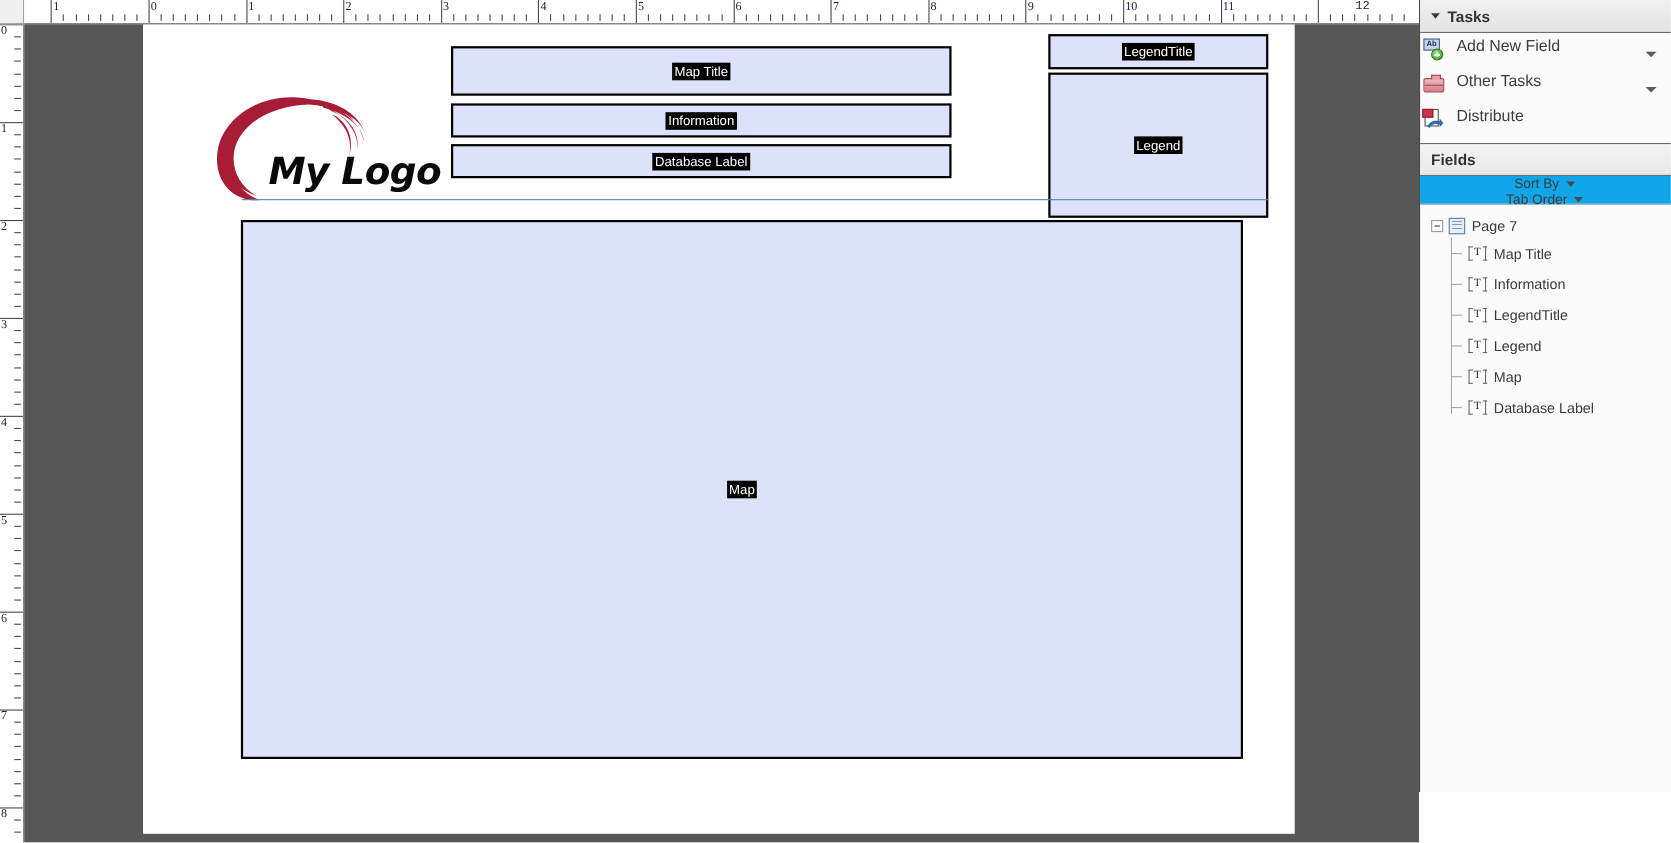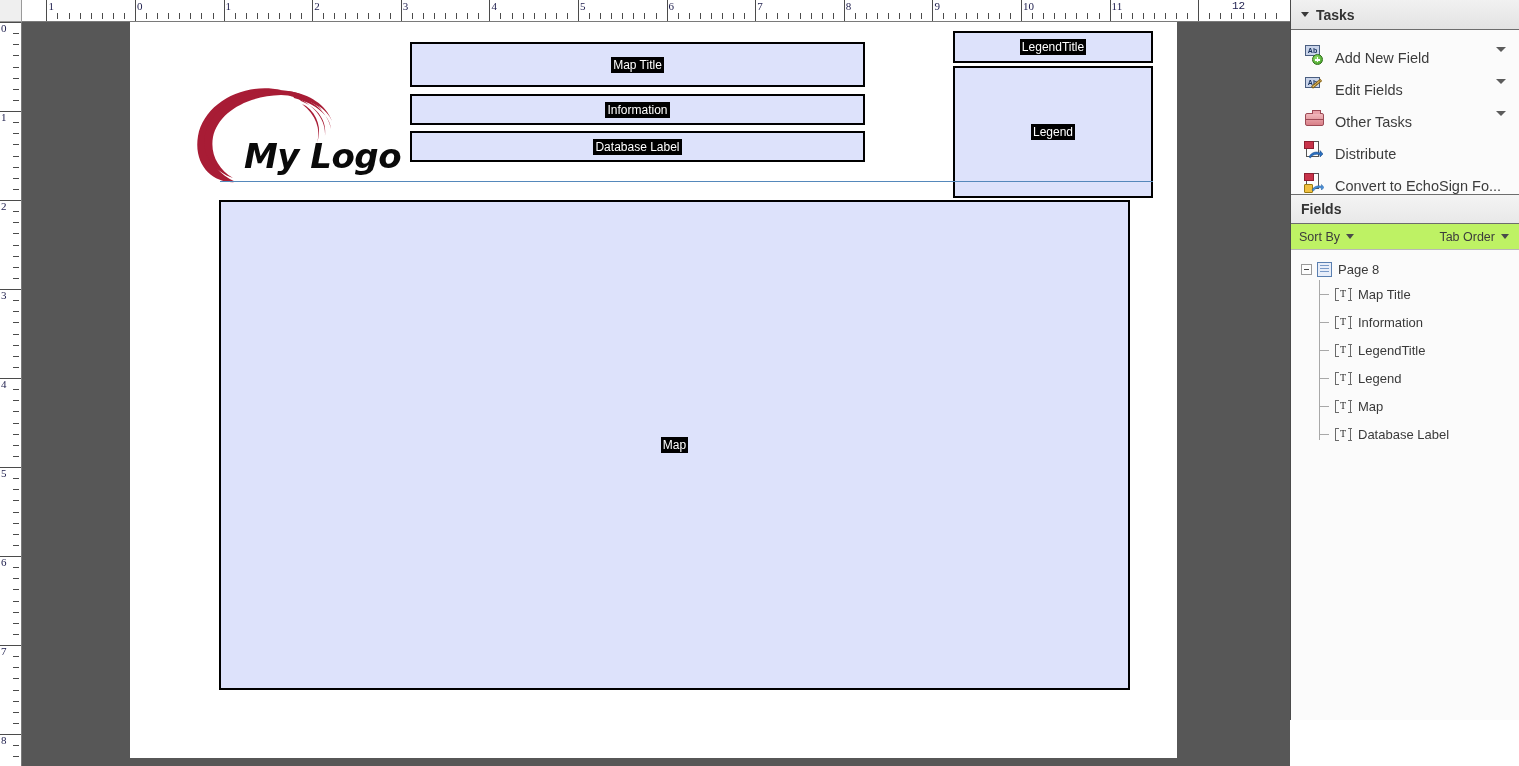--- a/index.html
+++ b/index.html
@@ -94,22 +94,22 @@
   }
   .panel-hdr .caret {
     width: 0; height: 0; margin-right: 7px;
     border-left: 4px solid transparent; border-right: 4px solid transparent;
     border-top: 5px solid #3a3a3a;
   }
   .panel-hdr .ttl { font-size: 14px; font-weight: bold; color: #333333; }
 
   .task-list { padding-top: 4px; }
   .task-row {
-    position: relative; display: flex; align-items: flex-end;
-    height: 32px; padding-left: 13px; cursor: default;
+    position: relative; display: flex; align-items: flex-start;
+    height: 32px; padding-left: 2px; cursor: default;
   }
   .task-row .ico { width: 22px; height: 22px; margin-right: 9px; flex: 0 0 22px; position: relative; }
   .task-row .lbl { font-size: 14.5px; color: #3c3c3c; white-space: nowrap; }
   .task-row .drop {
     position: absolute; right: 13px; top: 13px;
     width: 0; height: 0;
     border-left: 5px solid transparent; border-right: 5px solid transparent;
     border-top: 5px solid #5c5c5c;
   }
 
@@ -118,23 +118,24 @@
   .section-sep .sline { flex: 1; height: 1px; background: #c6c6c6; margin-left: 7px; }
 
   .fields-hdr {
     height: 30px; background: linear-gradient(to bottom, #f4f4f4 0%, #e8e8e8 100%);
     border-top: 1px solid #6d6d6d; border-bottom: 1px solid #6d6d6d;
     display: flex; align-items: center; padding-left: 10px;
   }
   .fields-hdr .ttl { font-size: 14px; font-weight: bold; color: #333333; }
 
   .sortbar {
-    height: 26px; background: #bef264; border-bottom: 1px solid #b8b8b8;
+    height: 26px; background: #0ea5e9; border-bottom: 1px solid #b8b8b8;
     display: flex; align-items: center; justify-content: space-between;
     padding: 0 10px 0 8px;
+    flex-direction: column;
   }
   .sortbar .sb { display: flex; align-items: center; font-size: 12.5px; color: #3c3c3c; }
   .sortbar .sb .dn {
     width: 0; height: 0; margin-left: 6px;
     border-left: 4px solid transparent; border-right: 4px solid transparent;
     border-top: 5px solid #4a4a4a;
   }
 
   .tree { padding-top: 8px; position: relative; }
   .tree-root { position: relative; display: flex; align-items: center; height: 22px; padding-left: 10px; }
@@ -492,28 +493,20 @@
 
       <div class="task-row">
         <span class="ico">
           <span class="ic-abbox">Ab</span>
           <span class="ic-plus"></span>
         </span>
         <span class="lbl">Add New Field</span>
         <span class="drop"></span>
       </div>
 
-      <div class="task-row">
-        <span class="ico">
-          <span class="ic-abbox">Ab</span>
-          <span class="ic-pencil"></span>
-        </span>
-        <span class="lbl">Edit Fields</span>
-        <span class="drop"></span>
-      </div>
 
       <div class="task-row">
         <span class="ico">
           <span class="ic-case"></span>
         </span>
         <span class="lbl">Other Tasks</span>
         <span class="drop"></span>
       </div>
 
       <div class="task-row">
@@ -521,31 +514,20 @@
           <span class="ic-doc"></span>
           <span class="ic-doc-red"></span>
           <svg class="ic-arrow" viewBox="0 0 15 10">
             <path d="M1 7 C 3 2, 9 1, 12 3 L 12 0.5 L 15 4 L 12 7 L 12 5 C 9 3.5, 4 4.5, 2.5 8 Z" fill="#2a6fc0" stroke="#14457e" stroke-width="0.5"></path>
           </svg>
         </span>
         <span class="lbl">Distribute</span>
       </div>
 
 
-      <div class="task-row">
-        <span class="ico">
-          <span class="ic-doc"></span>
-          <span class="ic-doc-red"></span>
-          <span class="ic-star"></span>
-          <svg class="ic-arrow" style="left:7px; top:12px; width:13px; height:8px;" viewBox="0 0 13 8">
-            <path d="M1 6 C 3 2, 8 1, 10.5 2.5 L 10.5 0.5 L 13 3.5 L 10.5 6 L 10.5 4.2 C 8 3, 4 4, 2.5 7 Z" fill="#4a90d9" stroke="#1d5a9c" stroke-width="0.5"></path>
-          </svg>
-        </span>
-        <span class="lbl">Convert to EchoSign Fo...</span>
-      </div>
     </div>
 
     <div class="fields-hdr">
       <span class="ttl">Fields</span>
     </div>
 
     <div class="sortbar">
       <span class="sb">
         <span>Sort By</span>
         <span class="dn"></span>
@@ -555,21 +537,21 @@
         <span class="dn"></span>
       </span>
     </div>
 
     <div class="tree">
       <div class="tree-vline" style="top:30px; height:160px;"></div>
 
       <div class="tree-root">
         <span class="expander"></span>
         <span class="root-ico"></span>
-        <span class="tree-lbl">Page 8</span>
+        <span class="tree-lbl">Page 7</span>
       </div>
 
       <div class="tree-child">
         <span class="tree-hline" style="top:14px;"></span>
         <span class="tico">
             <span class="tglyph">T</span>
           </span>
         <span class="tree-lbl">Map Title</span>
       </div>
       <div class="tree-child">

